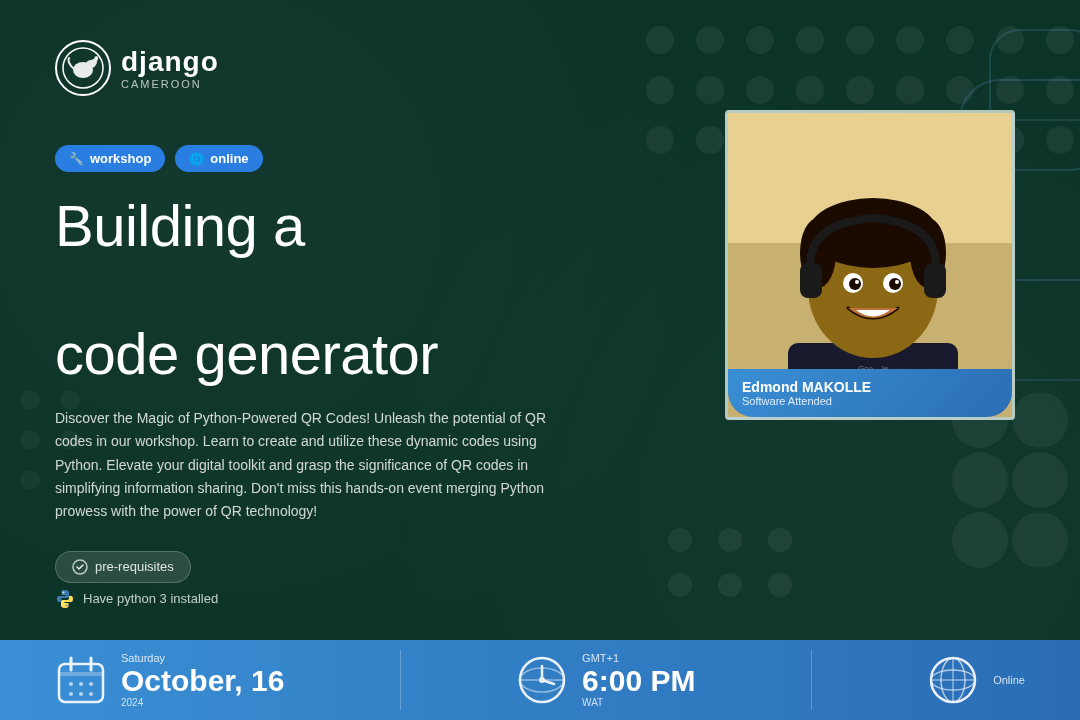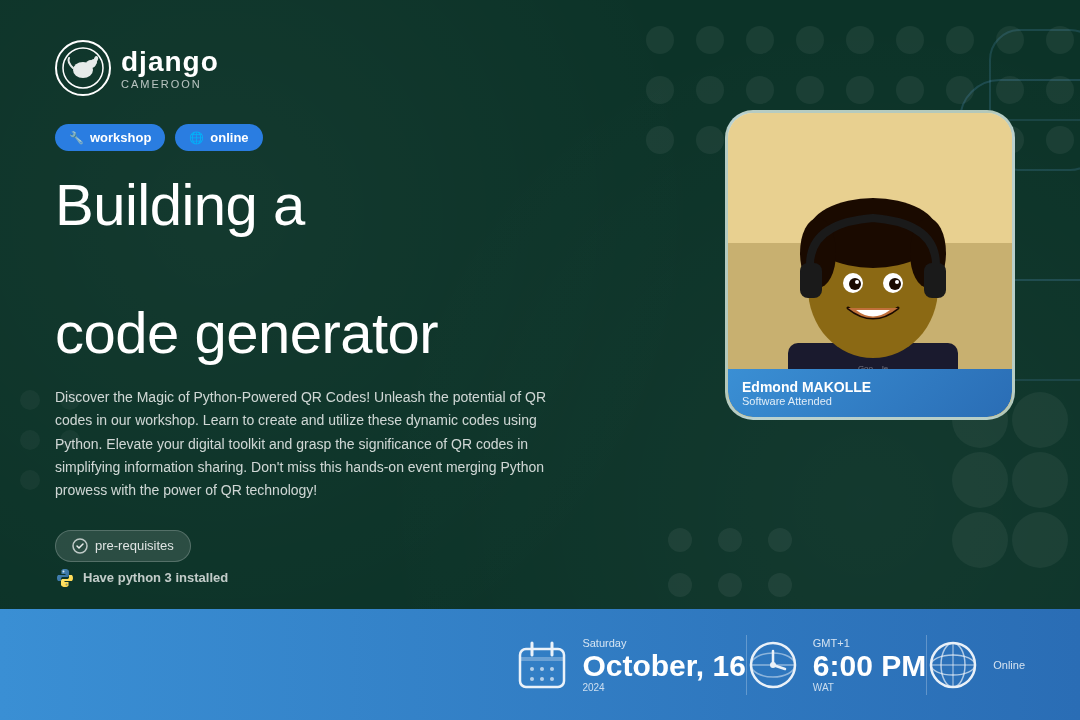--- a/index.html
+++ b/index.html
@@ -35,21 +35,21 @@
       z-index: 10;
       padding: 40px 55px;
       height: 100%;
     }
 
     
     .logo-area {
       display: flex;
       align-items: center;
       gap: 10px;
-      margin-bottom: 28px;
+      margin-bottom: 49px;
     }
 
     .logo-icon {
       width: 56px;
       height: 56px;
     }
 
     .logo-text {
       display: flex;
       flex-direction: column;
@@ -133,40 +133,39 @@
       margin-bottom: 6px;
     }
 
     
     .python-req {
       display: flex;
       align-items: center;
       gap: 8px;
       color: rgba(255,255,255,0.75);
       font-size: 13px;
-      font-weight: bold;
     }
 
     .python-icon {
       width: 20px;
       height: 20px;
     }
 
     
     .speaker-card {
       position: absolute;
       right: 55px;
       top: 110px;
       width: 300px;
     }
 
     .speaker-image-container {
       width: 290px;
       height: 310px;
-      border-radius: 28px;
+      border-radius: 4px;
       overflow: hidden;
       background: linear-gradient(135deg, #f5e6c8, #e8d5a0);
       position: relative;
       border: 3px solid rgba(100,180,220,0.4);
     }
 
     
     .speaker-info {
       position: absolute;
       bottom: 0;
@@ -188,24 +187,24 @@
       color: rgba(255,255,255,0.85);
     }
 
     
     .bottom-bar {
       position: absolute;
       bottom: 0;
       left: 0;
       right: 0;
       background: linear-gradient(90deg, #3a8fd4, #2a6db5);
-      height: 111px;
-      display: flex;
-      align-items: center;
-      justify-content: flex-end;
+      height: 80px;
+      display: flex;
+      align-items: center;
+      justify-content: space-between;
       padding: 8px 55px;
     }
 
     .event-detail {
       display: flex;
       align-items: center;
       gap: 14px;
       color: white;
     }
 

